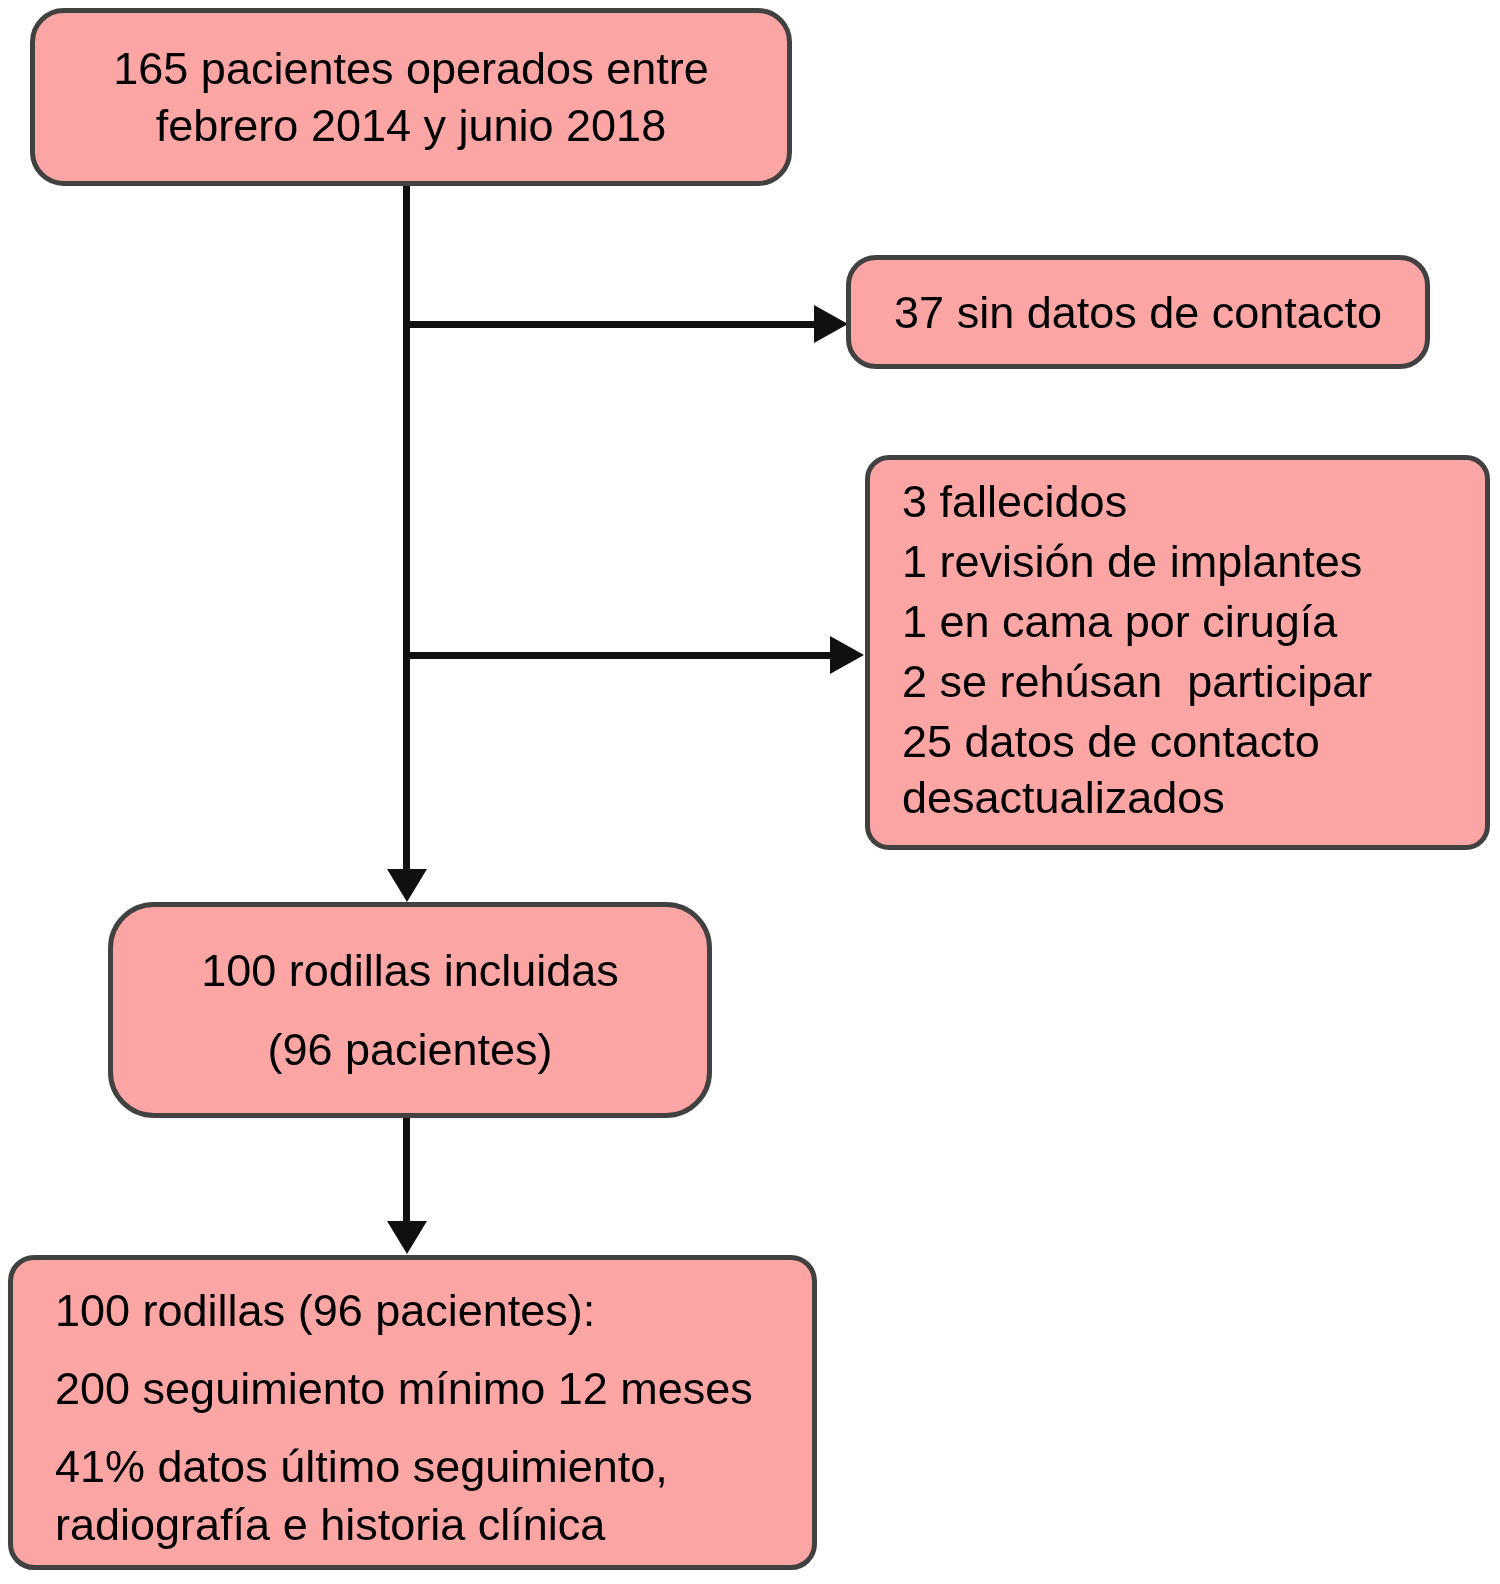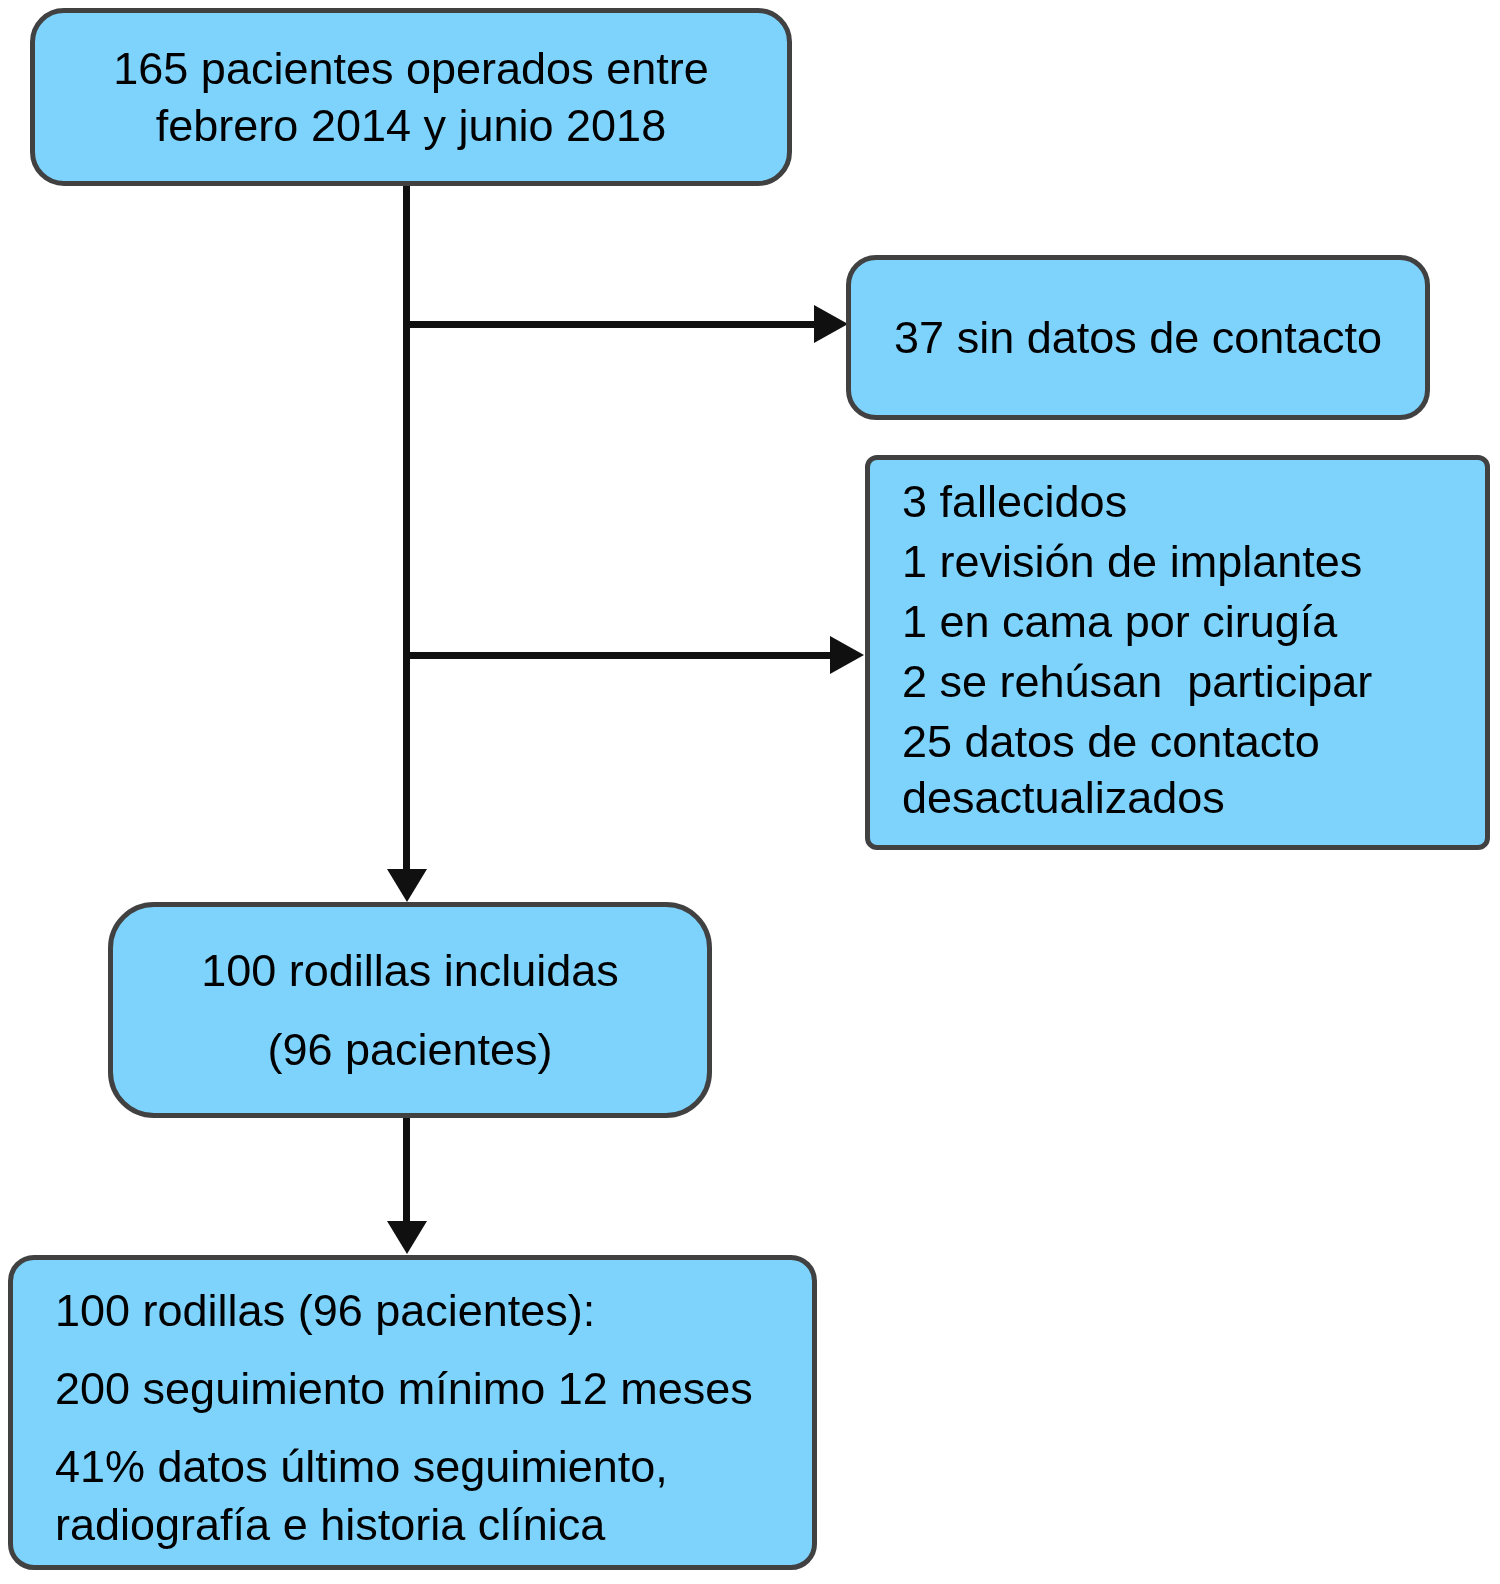--- a/index.html
+++ b/index.html
@@ -11,41 +11,41 @@
     position: relative;
     width: 1500px;
     height: 1584px;
     background: #ffffff;
     font-family: "Liberation Sans", sans-serif;
     color: #000000;
     overflow: hidden;
   }
   .box {
     position: absolute;
-    background: #7dd3fc;
+    background: #fca5a5;
     border: 5px solid #414141;
     box-sizing: border-box;
   }
   .box p {
     margin: 0;
     font-size: 45px;
     line-height: 57px;
     white-space: pre-wrap;
   }
   .centered {
     display: flex;
     flex-direction: column;
     justify-content: center;
     align-items: center;
     text-align: center;
   }
   
   .box-operated   { left: 30px;  top: 8px;    width: 762px; height: 178px; border-radius: 34px; }
-  .box-no-contact { left: 846px; top: 255px;  width: 584px; height: 165px; border-radius: 30px; }
-  .box-excluded   { left: 865px; top: 455px;  width: 625px; height: 395px; border-radius: 12px;
+  .box-no-contact { left: 846px; top: 255px;  width: 584px; height: 114px; border-radius: 30px; }
+  .box-excluded   { left: 865px; top: 455px;  width: 625px; height: 395px; border-radius: 24px;
                     padding: 14px 30px 0 32px; }
   .box-excluded p { margin-bottom: 4px; line-height: 56px; }
   .box-excluded p.para-gap { }
   .box-included   { left: 108px; top: 902px;  width: 604px; height: 216px; border-radius: 46px; gap: 22px; }
   .box-final      { left: 8px;   top: 1255px; width: 809px; height: 315px; border-radius: 26px;
                     padding: 22px 30px 0 42px; }
   .box-final p    { margin-bottom: 20px; line-height: 58px; }
   
   .line {
     position: absolute;

